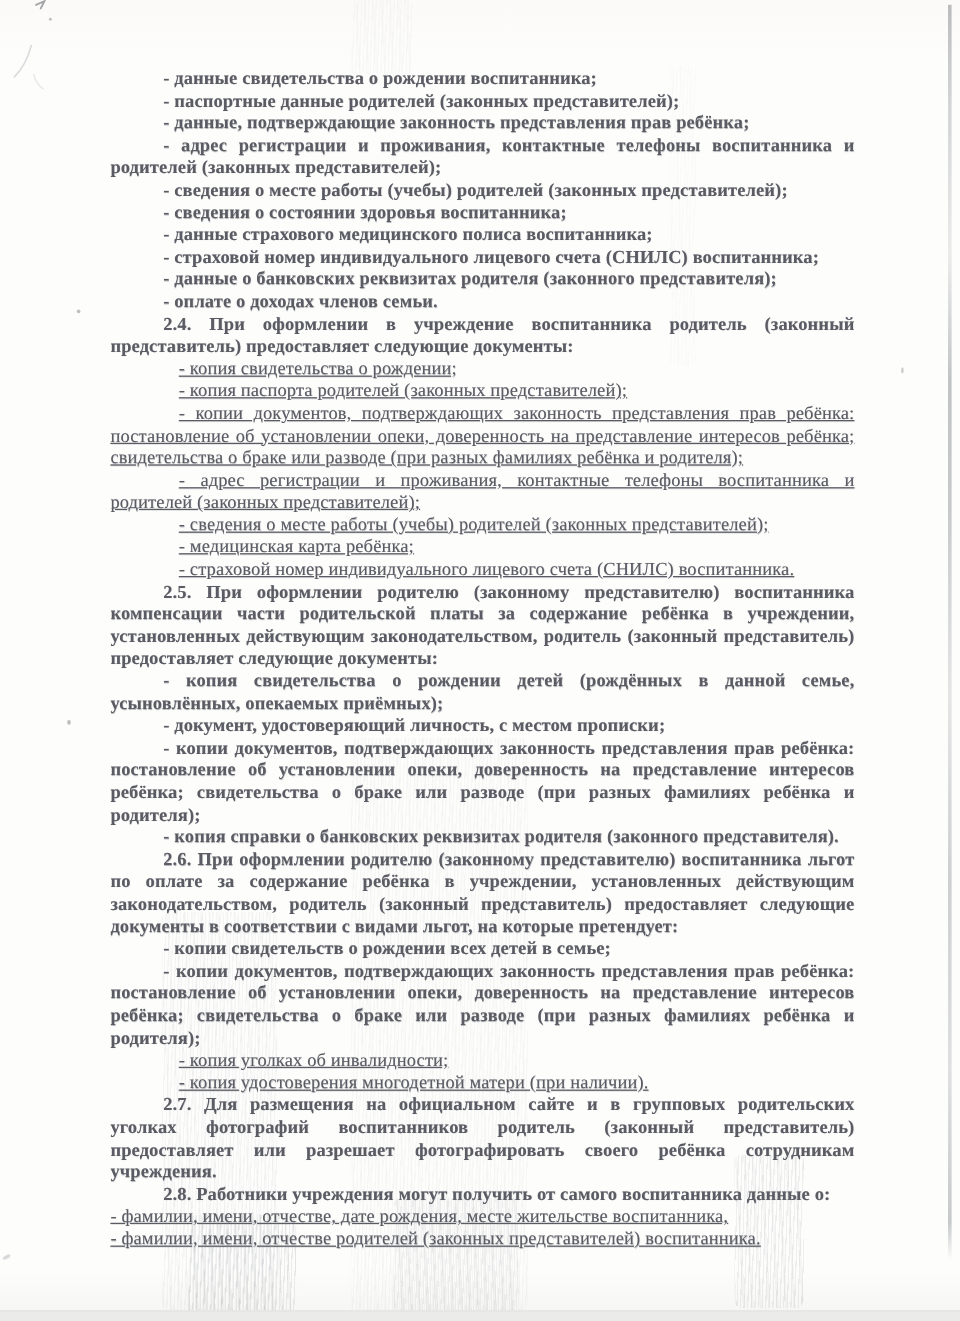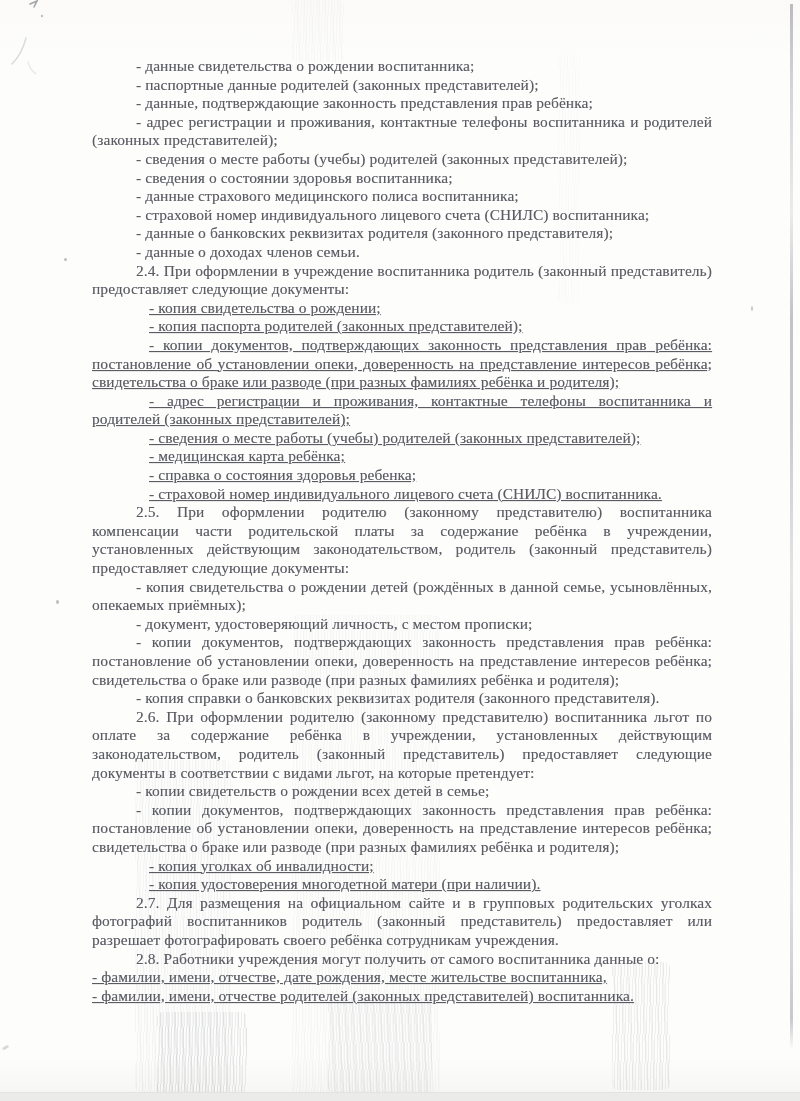--- a/index.html
+++ b/index.html
@@ -18,21 +18,21 @@
   .textblock{
     position:absolute;
     left:92px;top:57px;width:620px;
     font-size:15.3px;line-height:18.6px;
     color:#5a5b63;
     text-align:justify;
     letter-spacing:.15px;
     text-shadow:.3px .3px .6px rgba(96,98,106,.45);
   }
   .textblock p{margin:0;padding:0;}
-  .ind  {text-indent:44px;}
+  .ind  {text-indent:44px;font-weight:bold;}
   .ind2 {text-indent:57px;text-decoration:underline;}
   .flush{text-indent:0;text-decoration:underline;}
 
   
   .smudge{
     position:absolute;
     background-image:
       repeating-linear-gradient(92deg, rgba(104,108,116,.22) 0px, rgba(104,108,116,.22) 1px, transparent 1px, transparent 3px),
       repeating-linear-gradient(87deg, rgba(128,132,140,.14) 0px, rgba(128,132,140,.14) 2px, transparent 2px, transparent 7px);
     filter:blur(.5px);
@@ -76,29 +76,28 @@
   <div class="textblock">
     <p class="ind">- данные свидетельства о рождении воспитанника;</p>
     <p class="ind">- паспортные данные родителей (законных представителей);</p>
     <p class="ind">- данные, подтверждающие законность представления прав ребёнка;</p>
     <p class="ind">- адрес регистрации и проживания, контактные телефоны воспитанника и родителей (законных представителей);</p>
     <p class="ind">- сведения о месте работы (учебы) родителей (законных представителей);</p>
     <p class="ind">- сведения о состоянии здоровья воспитанника;</p>
     <p class="ind">- данные страхового медицинского полиса воспитанника;</p>
     <p class="ind">- страховой номер индивидуального лицевого счета (СНИЛС) воспитанника;</p>
     <p class="ind">- данные о банковских реквизитах родителя (законного представителя);</p>
-    <p class="ind">- данные о доходах членов семьи.</p>
+    <p class="ind">- оплате о доходах членов семьи.</p>
     <p class="ind">2.4. При оформлении в учреждение воспитанника родитель (законный представитель) предоставляет следующие документы:</p>
     <p class="ind2">- копия свидетельства о рождении;</p>
     <p class="ind2">- копия паспорта родителей (законных представителей);</p>
     <p class="ind2">- копии документов, подтверждающих законность представления прав ребёнка: постановление об установлении опеки, доверенность на представление интересов ребёнка; свидетельства о браке или разводе (при разных фамилиях ребёнка и родителя);</p>
     <p class="ind2">- адрес регистрации и проживания, контактные телефоны воспитанника и родителей (законных представителей);</p>
     <p class="ind2">- сведения о месте работы (учебы) родителей (законных представителей);</p>
     <p class="ind2">- медицинская карта ребёнка;</p>
-    <p class="ind2">- справка о состояния здоровья ребенка;</p>
     <p class="ind2">- страховой номер индивидуального лицевого счета (СНИЛС) воспитанника.</p>
     <p class="ind">2.5. При оформлении родителю (законному представителю) воспитанника компенсации части родительской платы за содержание ребёнка в учреждении, установленных действующим законодательством, родитель (законный представитель) предоставляет следующие документы:</p>
     <p class="ind">- копия свидетельства о рождении детей (рождённых в данной семье, усыновлённых, опекаемых приёмных);</p>
     <p class="ind">- документ, удостоверяющий личность, с местом прописки;</p>
     <p class="ind">- копии документов, подтверждающих законность представления прав ребёнка: постановление об установлении опеки, доверенность на представление интересов ребёнка; свидетельства о браке или разводе (при разных фамилиях ребёнка и родителя);</p>
     <p class="ind">- копия справки о банковских реквизитах родителя (законного представителя).</p>
     <p class="ind">2.6. При оформлении родителю (законному представителю) воспитанника льгот по оплате за содержание ребёнка в учреждении, установленных действующим законодательством, родитель (законный представитель) предоставляет следующие документы в соответствии с видами льгот, на которые претендует:</p>
     <p class="ind">- копии свидетельств о рождении всех детей в семье;</p>
     <p class="ind">- копии документов, подтверждающих законность представления прав ребёнка: постановление об установлении опеки, доверенность на представление интересов ребёнка; свидетельства о браке или разводе (при разных фамилиях ребёнка и родителя);</p>
     <p class="ind2">- копия уголках об инвалидности;</p>

